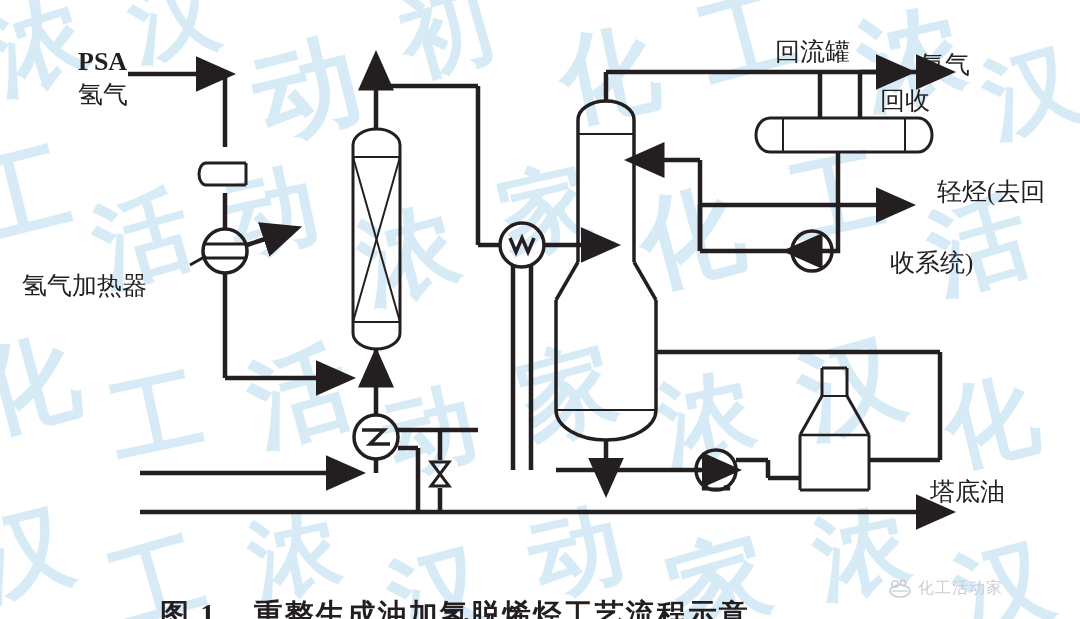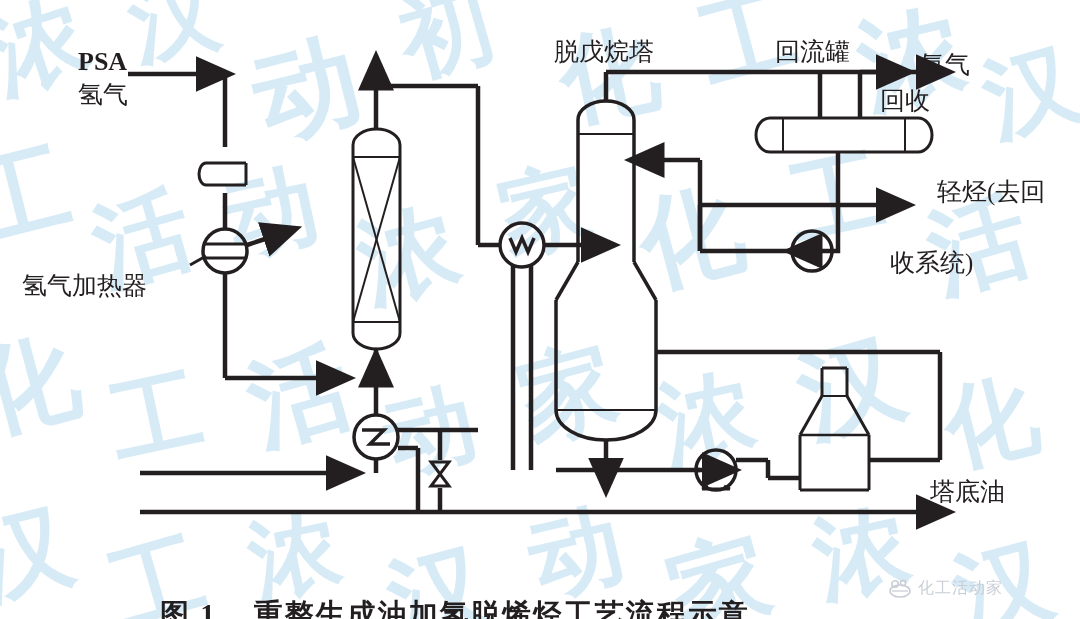--- a/index.html
+++ b/index.html
@@ -269,21 +269,20 @@
     </g>
   </svg>
 
   <div class="lbl lbl-psa" style="left:78px; top:46px;">PSA</div>
   <div class="lbl" style="left:78px; top:79px;">氢气</div>
 
 
   <div class="lbl" style="left:22px; top:270px;">氢气加热器</div>
 
 
-  <div class="lbl" style="left:554px; top:36px;">脱戊烷塔</div>
 
   <div class="lbl" style="left:775px; top:36px;">回流罐</div>
 
   <div class="lbl" style="left:920px; top:49px;">氢气</div>
   <div class="lbl" style="left:880px; top:85px;">回收</div>
 
   <div class="lbl" style="left:890px; top:176px;margin-left:47px;">轻烃(去回</div>
   <div class="lbl" style="left:890px; top:218px;margin-top:29px;">收系统)</div>
 
 

